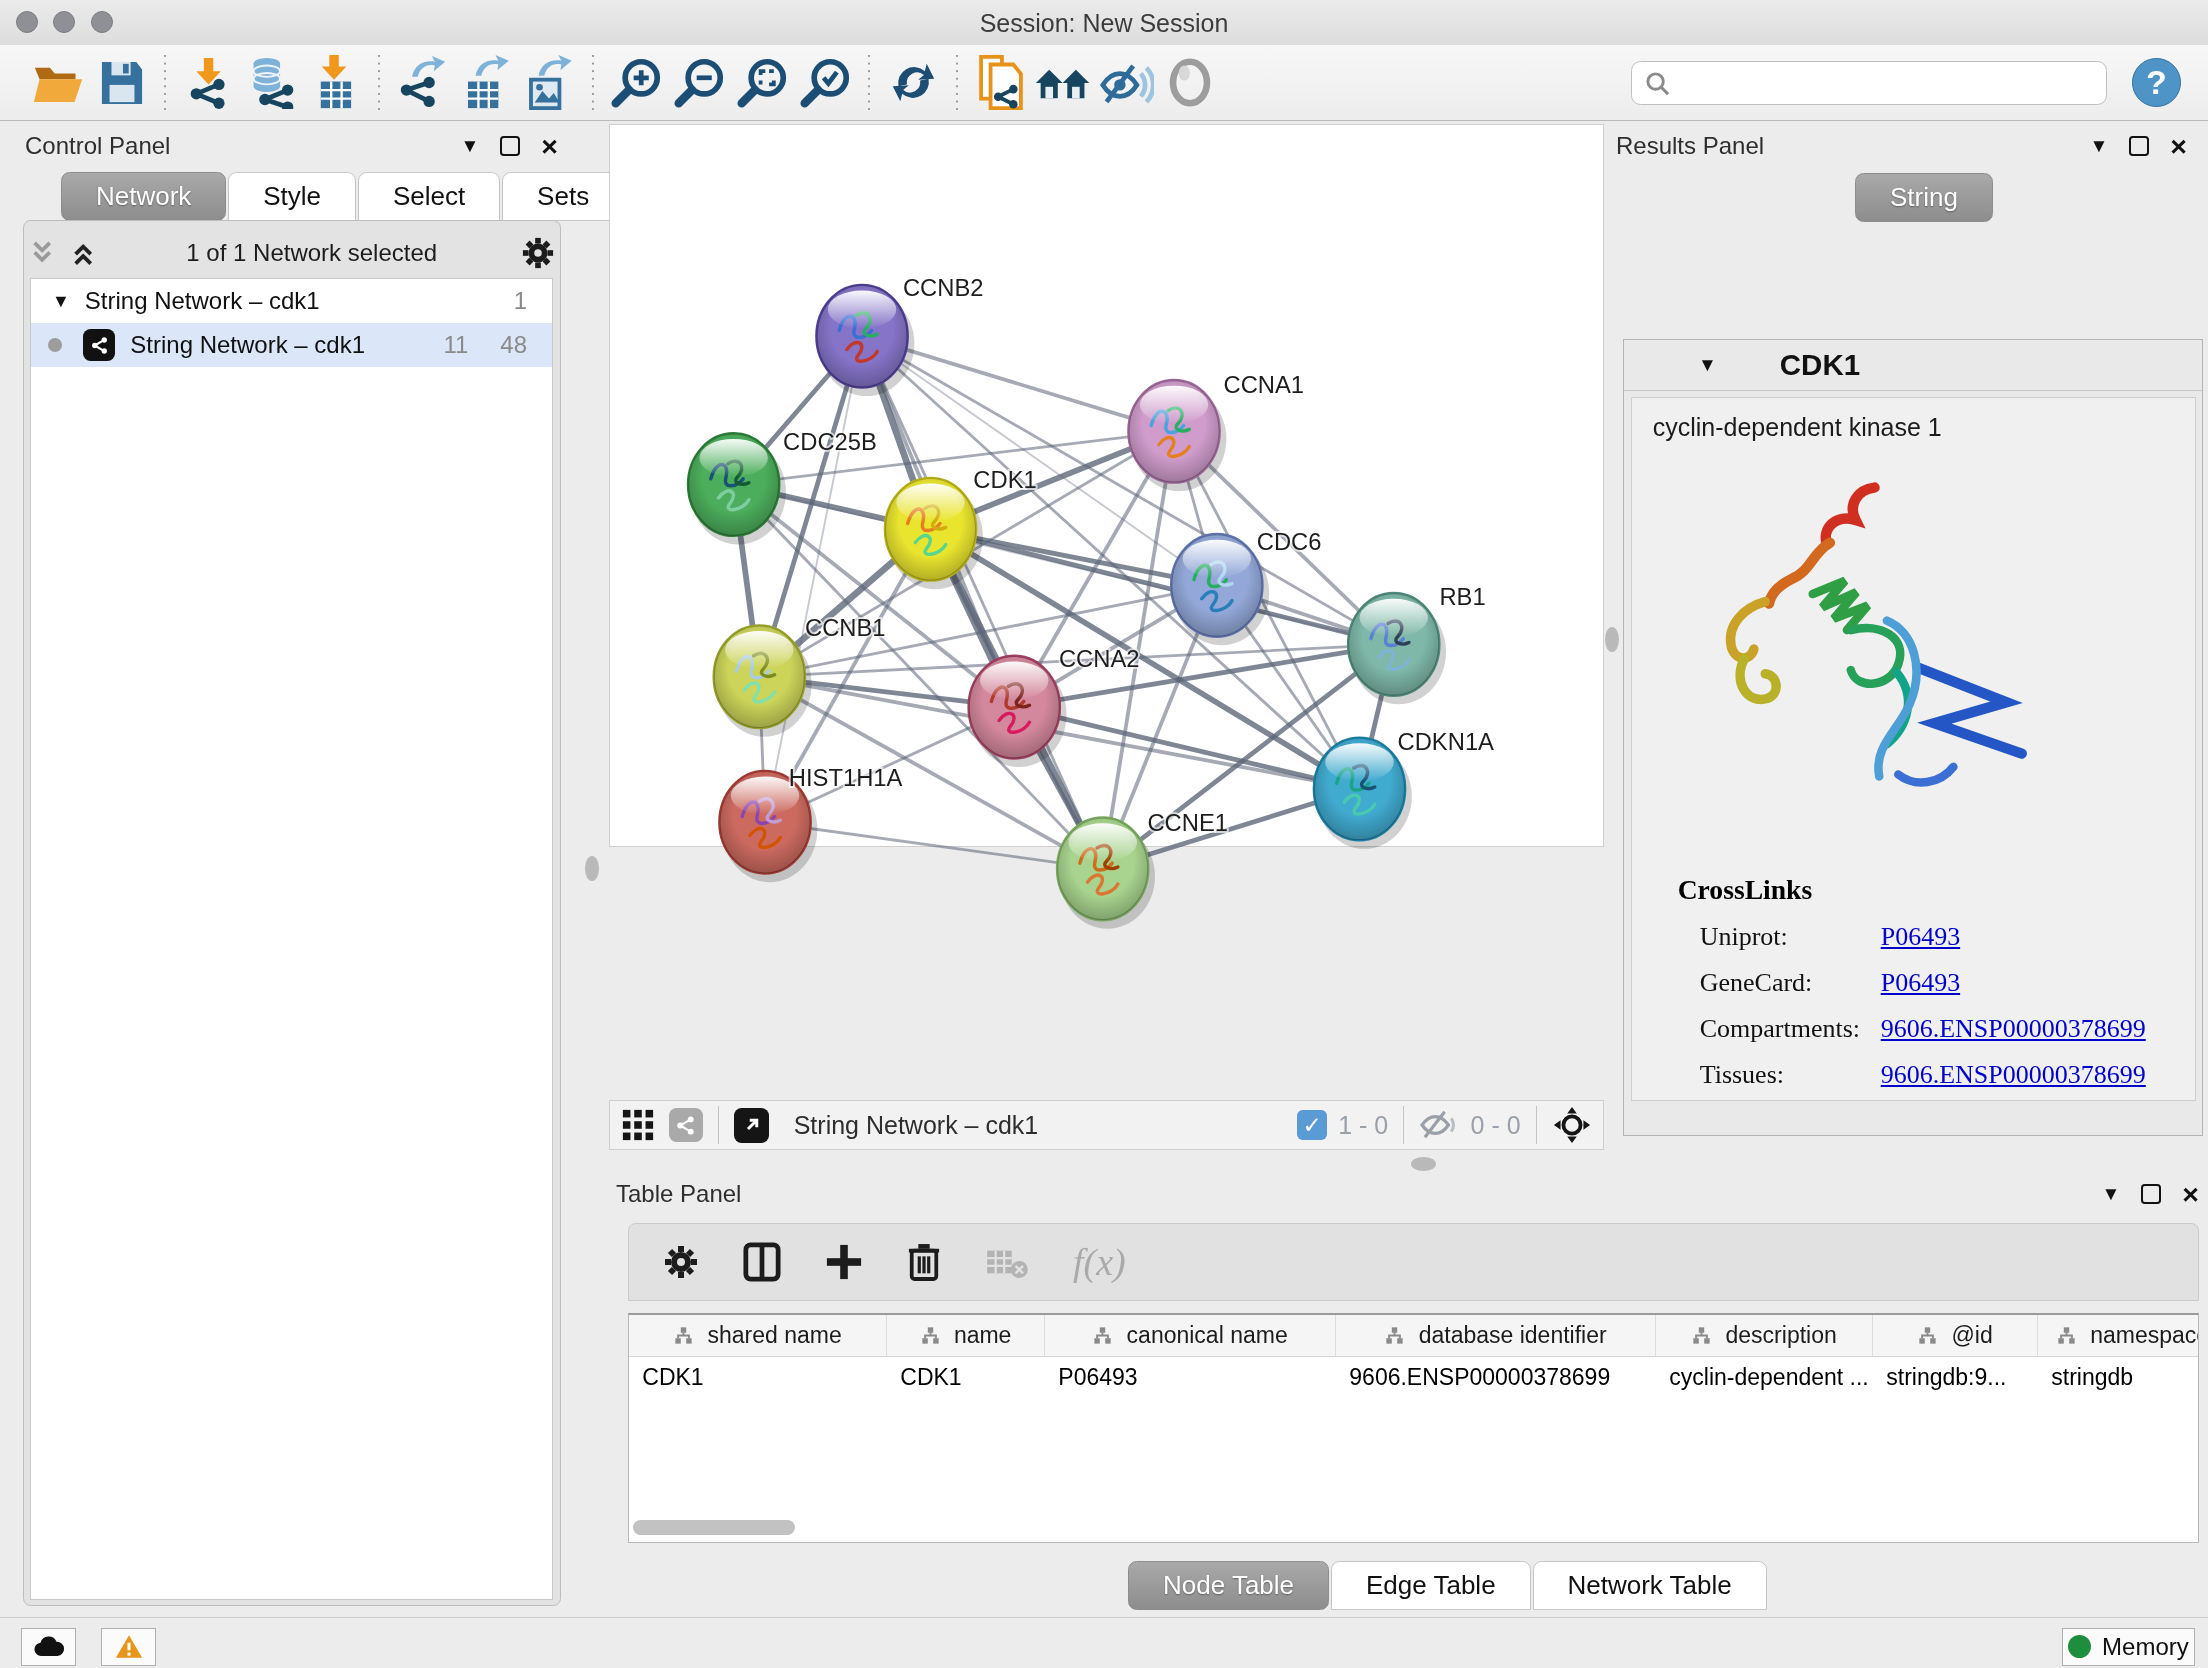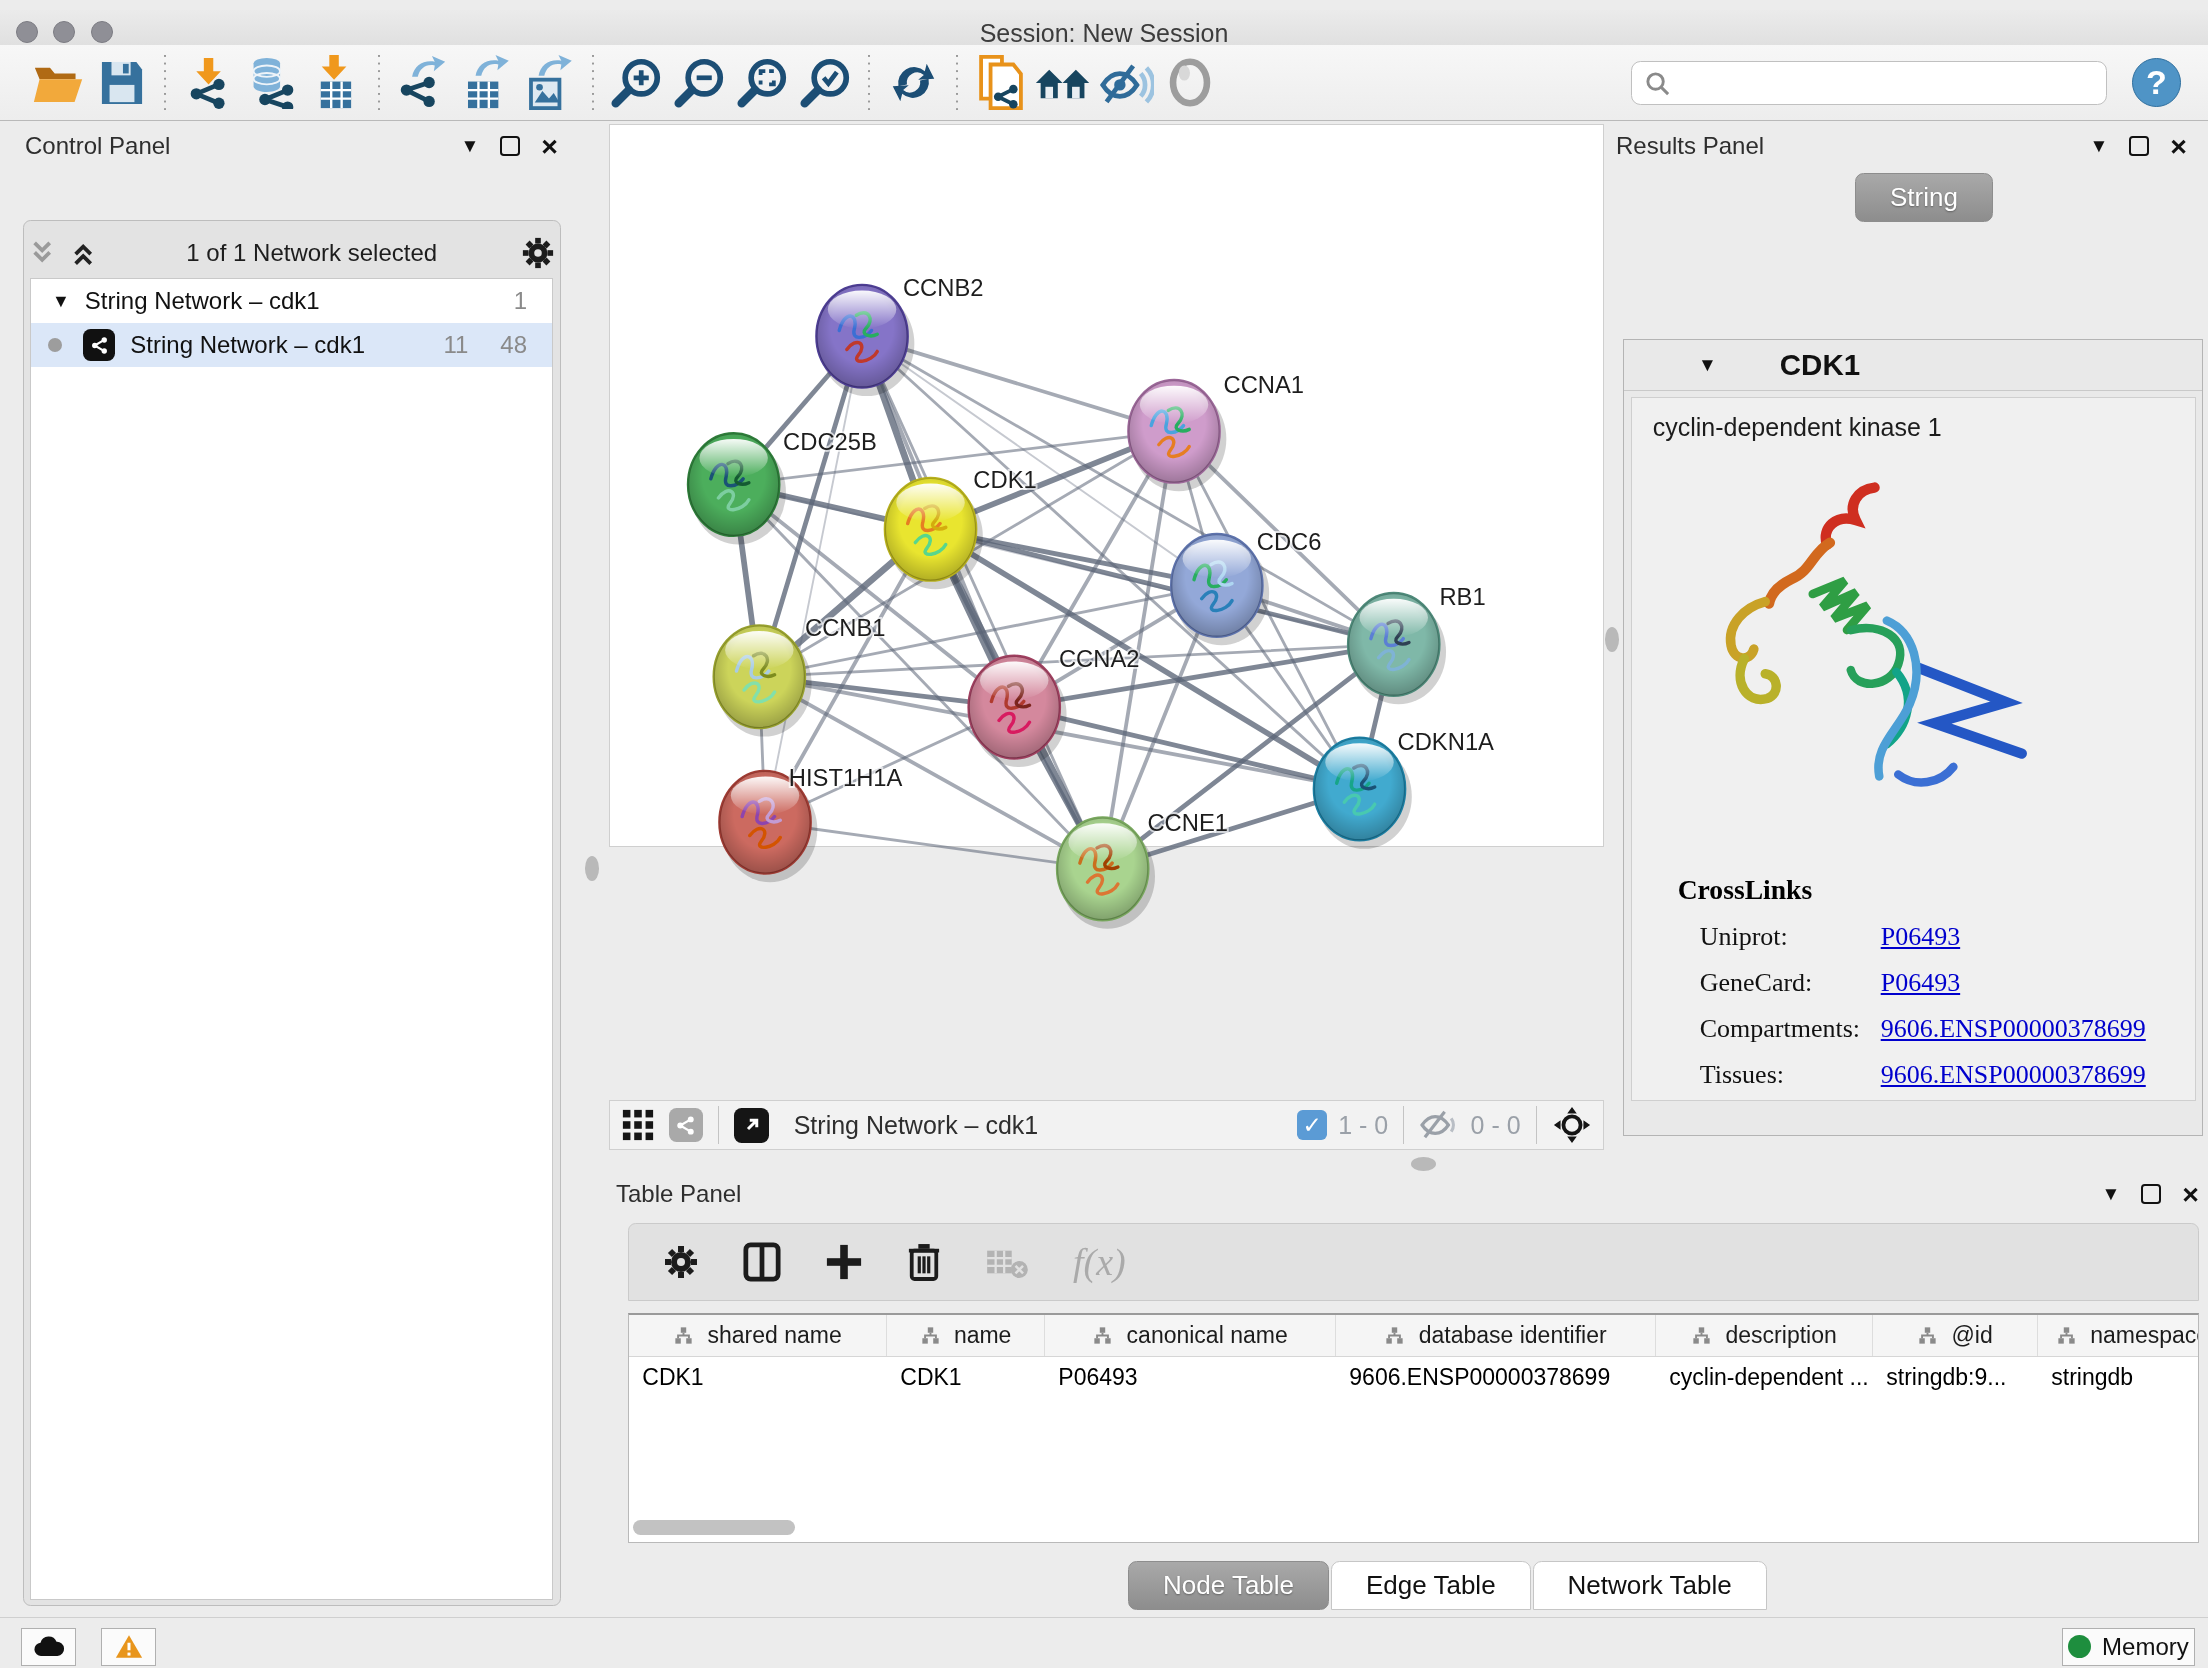--- a/index.html
+++ b/index.html
@@ -1,21 +1,21 @@
 <!DOCTYPE html>
 <html style="font-size:15px"><head>
 <meta charset="utf-8">
 <style>
   * { margin:0; padding:0; box-sizing:border-box; }
   html,body { width:2208px; height:1668px; overflow:hidden; }
   body { font-family:"Liberation Sans","DejaVu Sans",sans-serif; background:#ececec; color:#222; }
   .window { position:relative; width:2208px; height:1668px; background:#ececec; }
 
   
-  .titlebar { position:absolute; left:0; top:10px; width:2208px; height:61px;
+  .titlebar { position:absolute; left:0; top:0; width:2208px; height:61px;
     background:linear-gradient(#ebebeb,#d8d8d8); border-bottom:1px solid #b5b5b5; }
   .traffic { position:absolute; top:10.5px; width:22px; height:22px; border-radius:50%;
     background:#8f8f96; border:1px solid #7c7c83; }
   .t1{left:16px;} .t2{left:53px;} .t3{left:91px;}
   .win-title { position:absolute; left:0; right:0; top:8.6px; text-align:center;
     font-size:25px; color:#3c3c3c; }
 
   
   .toolbar { position:absolute; left:0; top:45px; width:2208px; height:76px;
     background:linear-gradient(#f7f7f7,#ededed); border-bottom:1.9px solid #b9b9b9;
@@ -293,20 +293,26 @@
   </div>
 
   <div class="panel-header cp-header">
     <span class="panel-title">Control Panel</span>
     <span class="ph-controls">
       <span class="ph-caret">▼</span>
       <span class="ph-float"></span>
       <span class="ph-close">×</span>
     </span>
   </div>
+  <div class="tabs-row cp-tabs" id="cp-tabs">
+      <span class="tab selected">Network</span>
+      <span class="tab">Style</span>
+      <span class="tab">Select</span>
+      <span class="tab">Sets</span>
+    </div>
   <div class="cp-box"></div>
   <div class="cp-subheader">
     <svg width="32" height="28.5" viewBox="0 0 34 30">
       <path d="M6 4 l8 8 8 -8 M6 14 l8 8 8 -8" stroke="#9a9a9a" stroke-width="4" fill="none"></path>
     </svg>
     <svg width="32" height="28.5" viewBox="0 0 34 30" style="margin-left:9.5px">
       <path d="M6 26 l8 -8 8 8 M6 16 l8 -8 8 8" stroke="#222" stroke-width="4" fill="none"></path>
     </svg>
     <span class="cp-status">1 of 1 Network selected</span>
     <svg width="34" height="34" viewBox="0 0 36 36">

